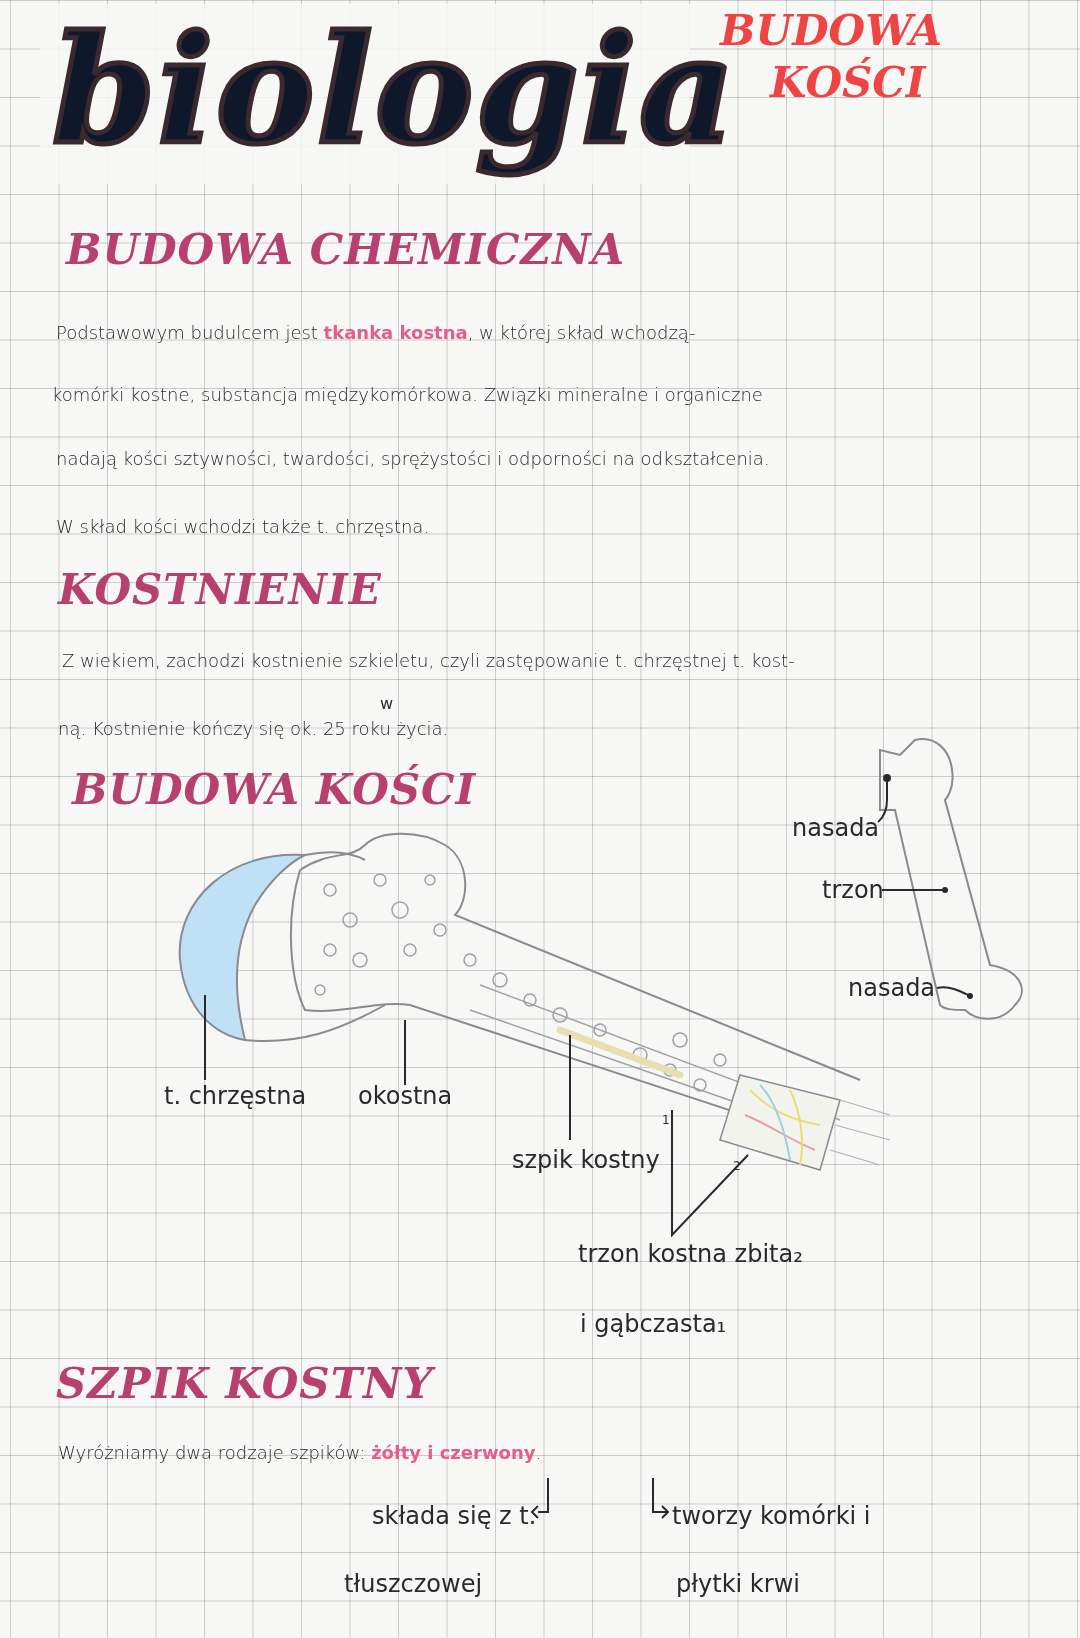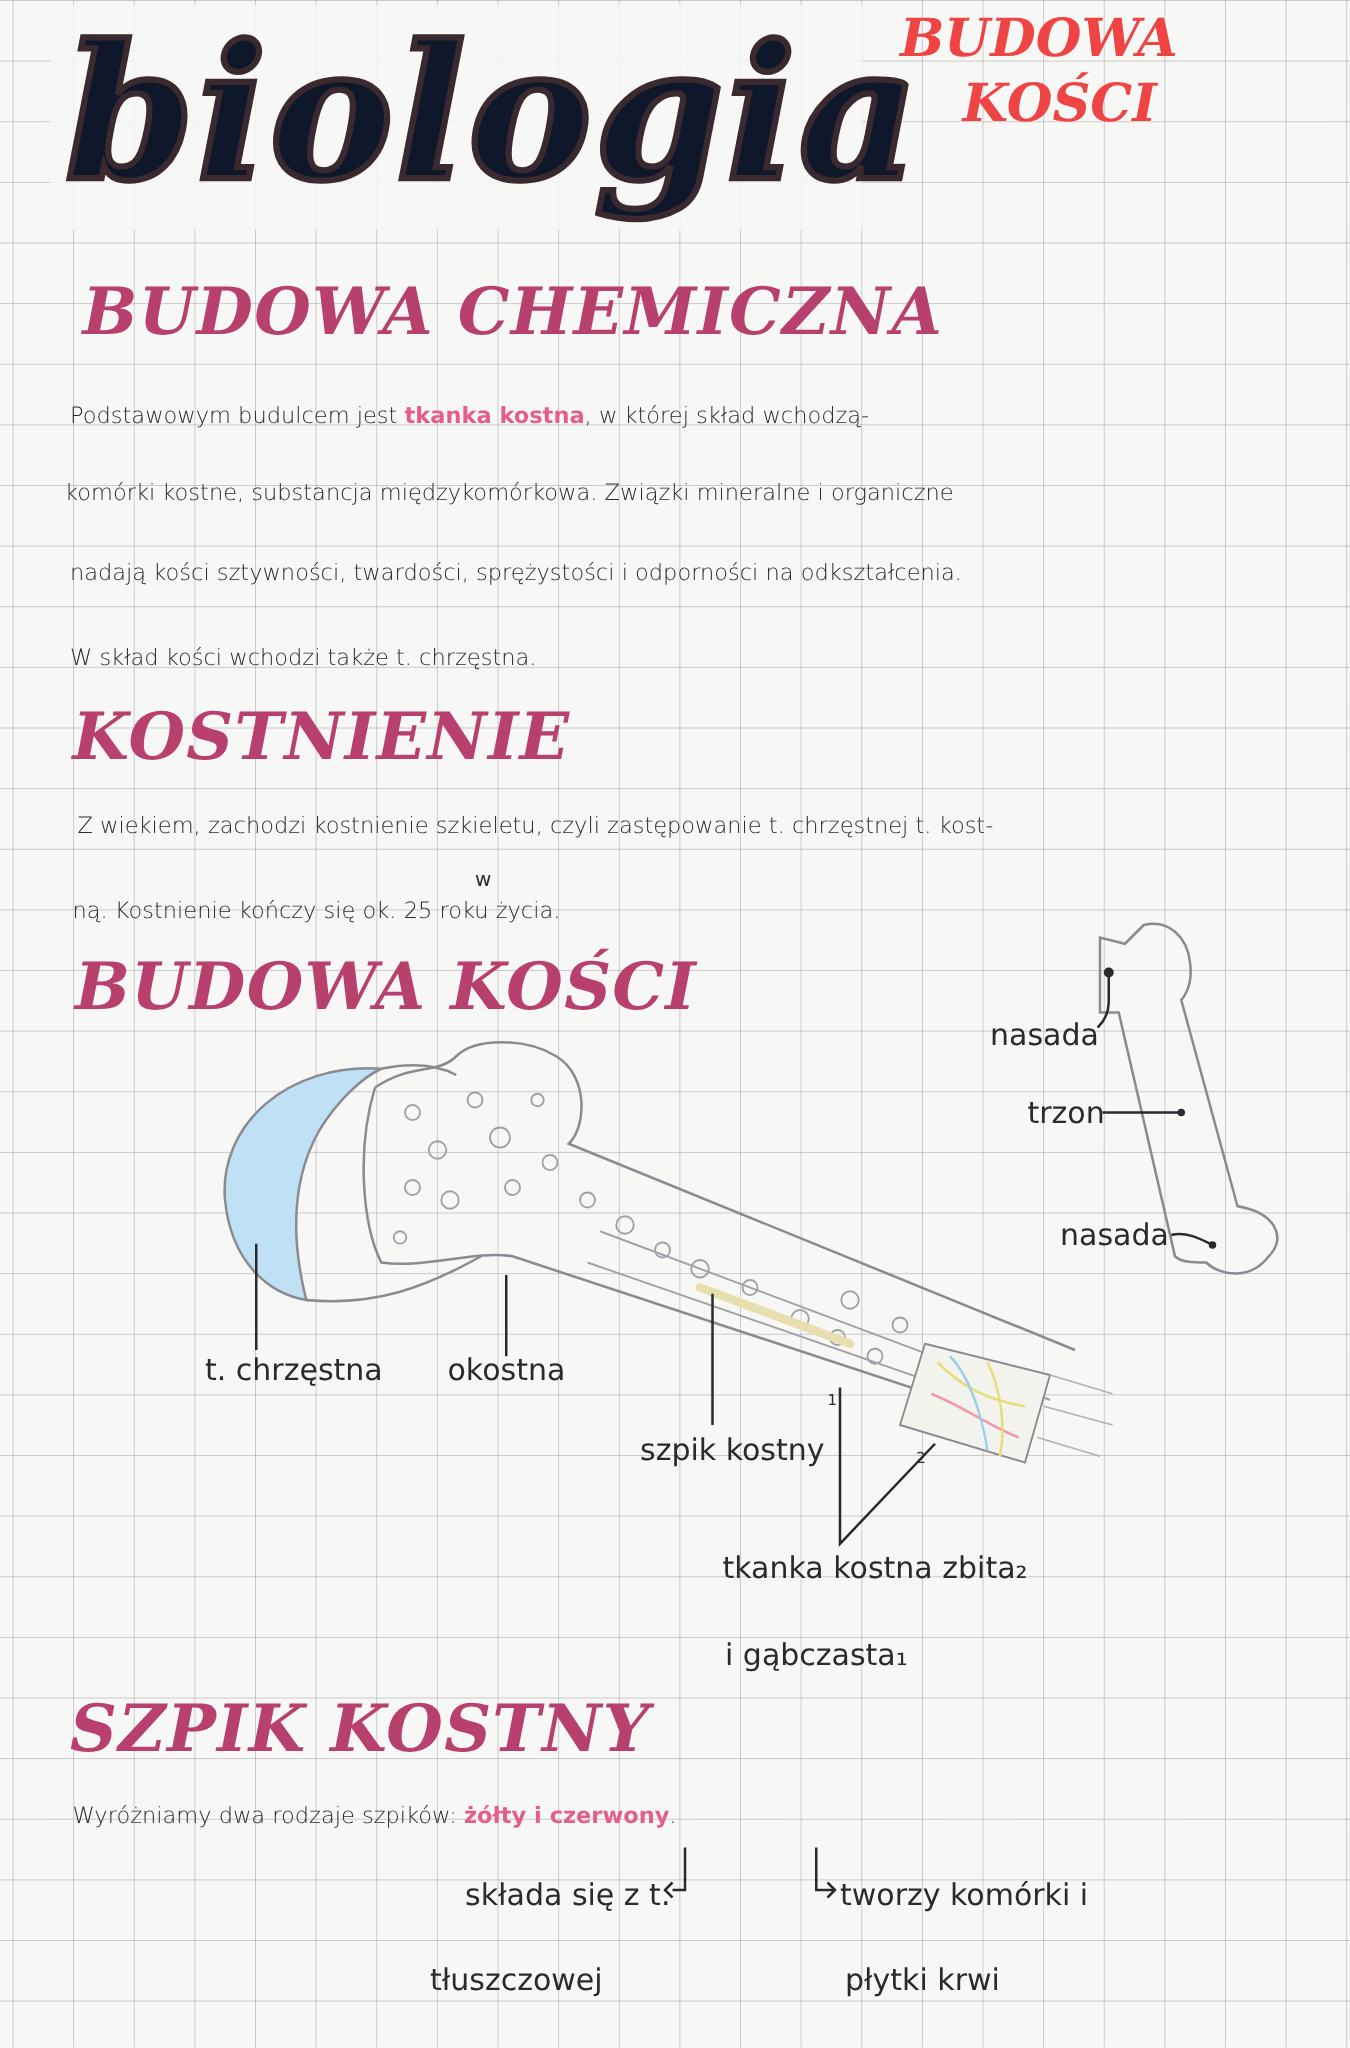--- a/index.html
+++ b/index.html
@@ -20,21 +20,21 @@
     font-weight:bold; font-size:148px; line-height:180px; color:#0f172a;
     -webkit-text-stroke:5px #3a2a30; letter-spacing:2px;
   }
   .title-bg { left:40px; top:4px; width:650px; height:180px; background:#f7f7f5; opacity:.85; }
   .topic {
     left:720px; font-family:"DejaVu Serif", serif; font-weight:bold; font-style:italic;
     color:#ef4444; font-size:42px; line-height:46px;
   }
   .h {
     font-family:"DejaVu Serif", serif; font-weight:bold; font-style:italic;
-    color:#b8406e; font-size:52px; line-height:56px; letter-spacing:1px;
+    color:#b8406e; font-size:42px; line-height:56px; letter-spacing:1px;
   }
   .txt {
     font-family:"DejaVu Sans", sans-serif; font-size:18px; line-height:30px;
     color:#2a2a2e; white-space:nowrap; font-weight:300;
   }
   .pink { color:#e55d8a; font-weight:bold; }
   .lbl { font-size:24px; line-height:28px; color:#2a2a2e; white-space:nowrap; }
   .small { font-size:21px; }
   svg { position:absolute; overflow:visible; }
 </style>
@@ -52,21 +52,21 @@
 </div>
 <div class="abs txt" style="left:52px;top:380px;">komórki kostne, substancja międzykomórkowa. Związki mineralne i organiczne</div>
 <div class="abs txt" style="left:56px;top:444px;">nadają kości sztywności, twardości, sprężystości i odporności na odkształcenia.</div>
 <div class="abs txt" style="left:56px;top:512px;">W skład kości wchodzi także t. chrzęstna.</div>
 
 <div class="abs h" style="left:58px;top:562px;">KOSTNIENIE</div>
 <div class="abs txt" style="left:62px;top:646px;">Z wiekiem, zachodzi kostnienie szkieletu, czyli zastępowanie t. chrzęstnej t. kost-</div>
 <div class="abs txt" style="left:58px;top:714px;">ną. Kostnienie kończy się ok. 25 roku życia.</div>
 <div class="abs lbl small" style="left:380px;top:690px;font-size:16px;">w</div>
 
-<div class="abs h" style="left:60px;top:762px;">BUDOWA KOŚCI</div>
+<div class="abs h" style="left:72px;top:762px;">BUDOWA KOŚCI</div>
 
 <svg width="1080" height="1638" style="left:0;top:0;">
 
   <path d="M305 855 C230 850 175 900 180 960 C185 1010 215 1035 245 1040 C235 1000 230 950 255 905 C270 880 290 862 305 855 Z" fill="#bfe0f5" stroke="#8a8a90" stroke-width="2"></path>
   <path d="M245 1040 C300 1045 340 1030 385 1005" fill="none" stroke="#8a8a90" stroke-width="2"></path>
   <path d="M305 855 C330 850 350 852 365 860" fill="none" stroke="#8a8a90" stroke-width="2"></path>
 
   <path d="M300 870 C330 850 350 860 365 845 C380 830 420 830 445 845 C470 860 470 900 455 915 L860 1080" fill="none" stroke="#8a8a90" stroke-width="2"></path>
   <path d="M300 870 C285 920 290 980 305 1010 C340 1015 380 1000 410 1005 L820 1140" fill="none" stroke="#8a8a90" stroke-width="2"></path>
 
@@ -109,21 +109,21 @@
   <path d="M205 995 L205 1080" stroke="#2a2a2e" stroke-width="2"></path>
   <path d="M405 1020 L405 1085" stroke="#2a2a2e" stroke-width="2"></path>
   <path d="M570 1035 L570 1140" stroke="#2a2a2e" stroke-width="2"></path>
   <path d="M672 1110 L672 1235 L748 1155" stroke="#2a2a2e" stroke-width="2" fill="none"></path>
 </svg>
 <div class="abs lbl small" style="left:662px;top:1106px;font-size:12px;">1</div>
 <div class="abs lbl small" style="left:733px;top:1152px;font-size:12px;">2</div>
 <div class="abs lbl" style="left:164px;top:1082px;">t. chrzęstna</div>
 <div class="abs lbl" style="left:358px;top:1082px;">okostna</div>
 <div class="abs lbl" style="left:512px;top:1146px;">szpik kostny</div>
-<div class="abs lbl" style="left:578px;top:1240px;">tkanka kostna zbita₂</div>
+<div class="abs lbl" style="left:578px;top:1240px;">trzon kostna zbita₂</div>
 <div class="abs lbl" style="left:580px;top:1310px;">i gąbczasta₁</div>
 
 <svg width="1080" height="1638" style="left:0;top:0;">
   <path d="M880 770 L880 750 L900 755 L915 740 C935 735 950 750 952 770 C955 790 945 800 945 800 L990 965 C1020 970 1030 990 1015 1005 C1000 1025 975 1020 965 1010 C955 1010 945 1010 940 1005 L895 810 L880 810 Z" fill="none" stroke="#8a8a90" stroke-width="2"></path>
   <circle cx="887" cy="778" r="4" fill="#2a2a2e"></circle>
   <path d="M887 778 L887 800 C887 815 880 820 878 822" stroke="#2a2a2e" stroke-width="2" fill="none"></path>
   <path d="M882 890 L945 890" stroke="#2a2a2e" stroke-width="2"></path>
   <circle cx="945" cy="890" r="3" fill="#2a2a2e"></circle>
   <path d="M937 988 C950 985 962 992 970 996" stroke="#2a2a2e" stroke-width="2" fill="none"></path>
   <circle cx="970" cy="996" r="3" fill="#2a2a2e"></circle>

